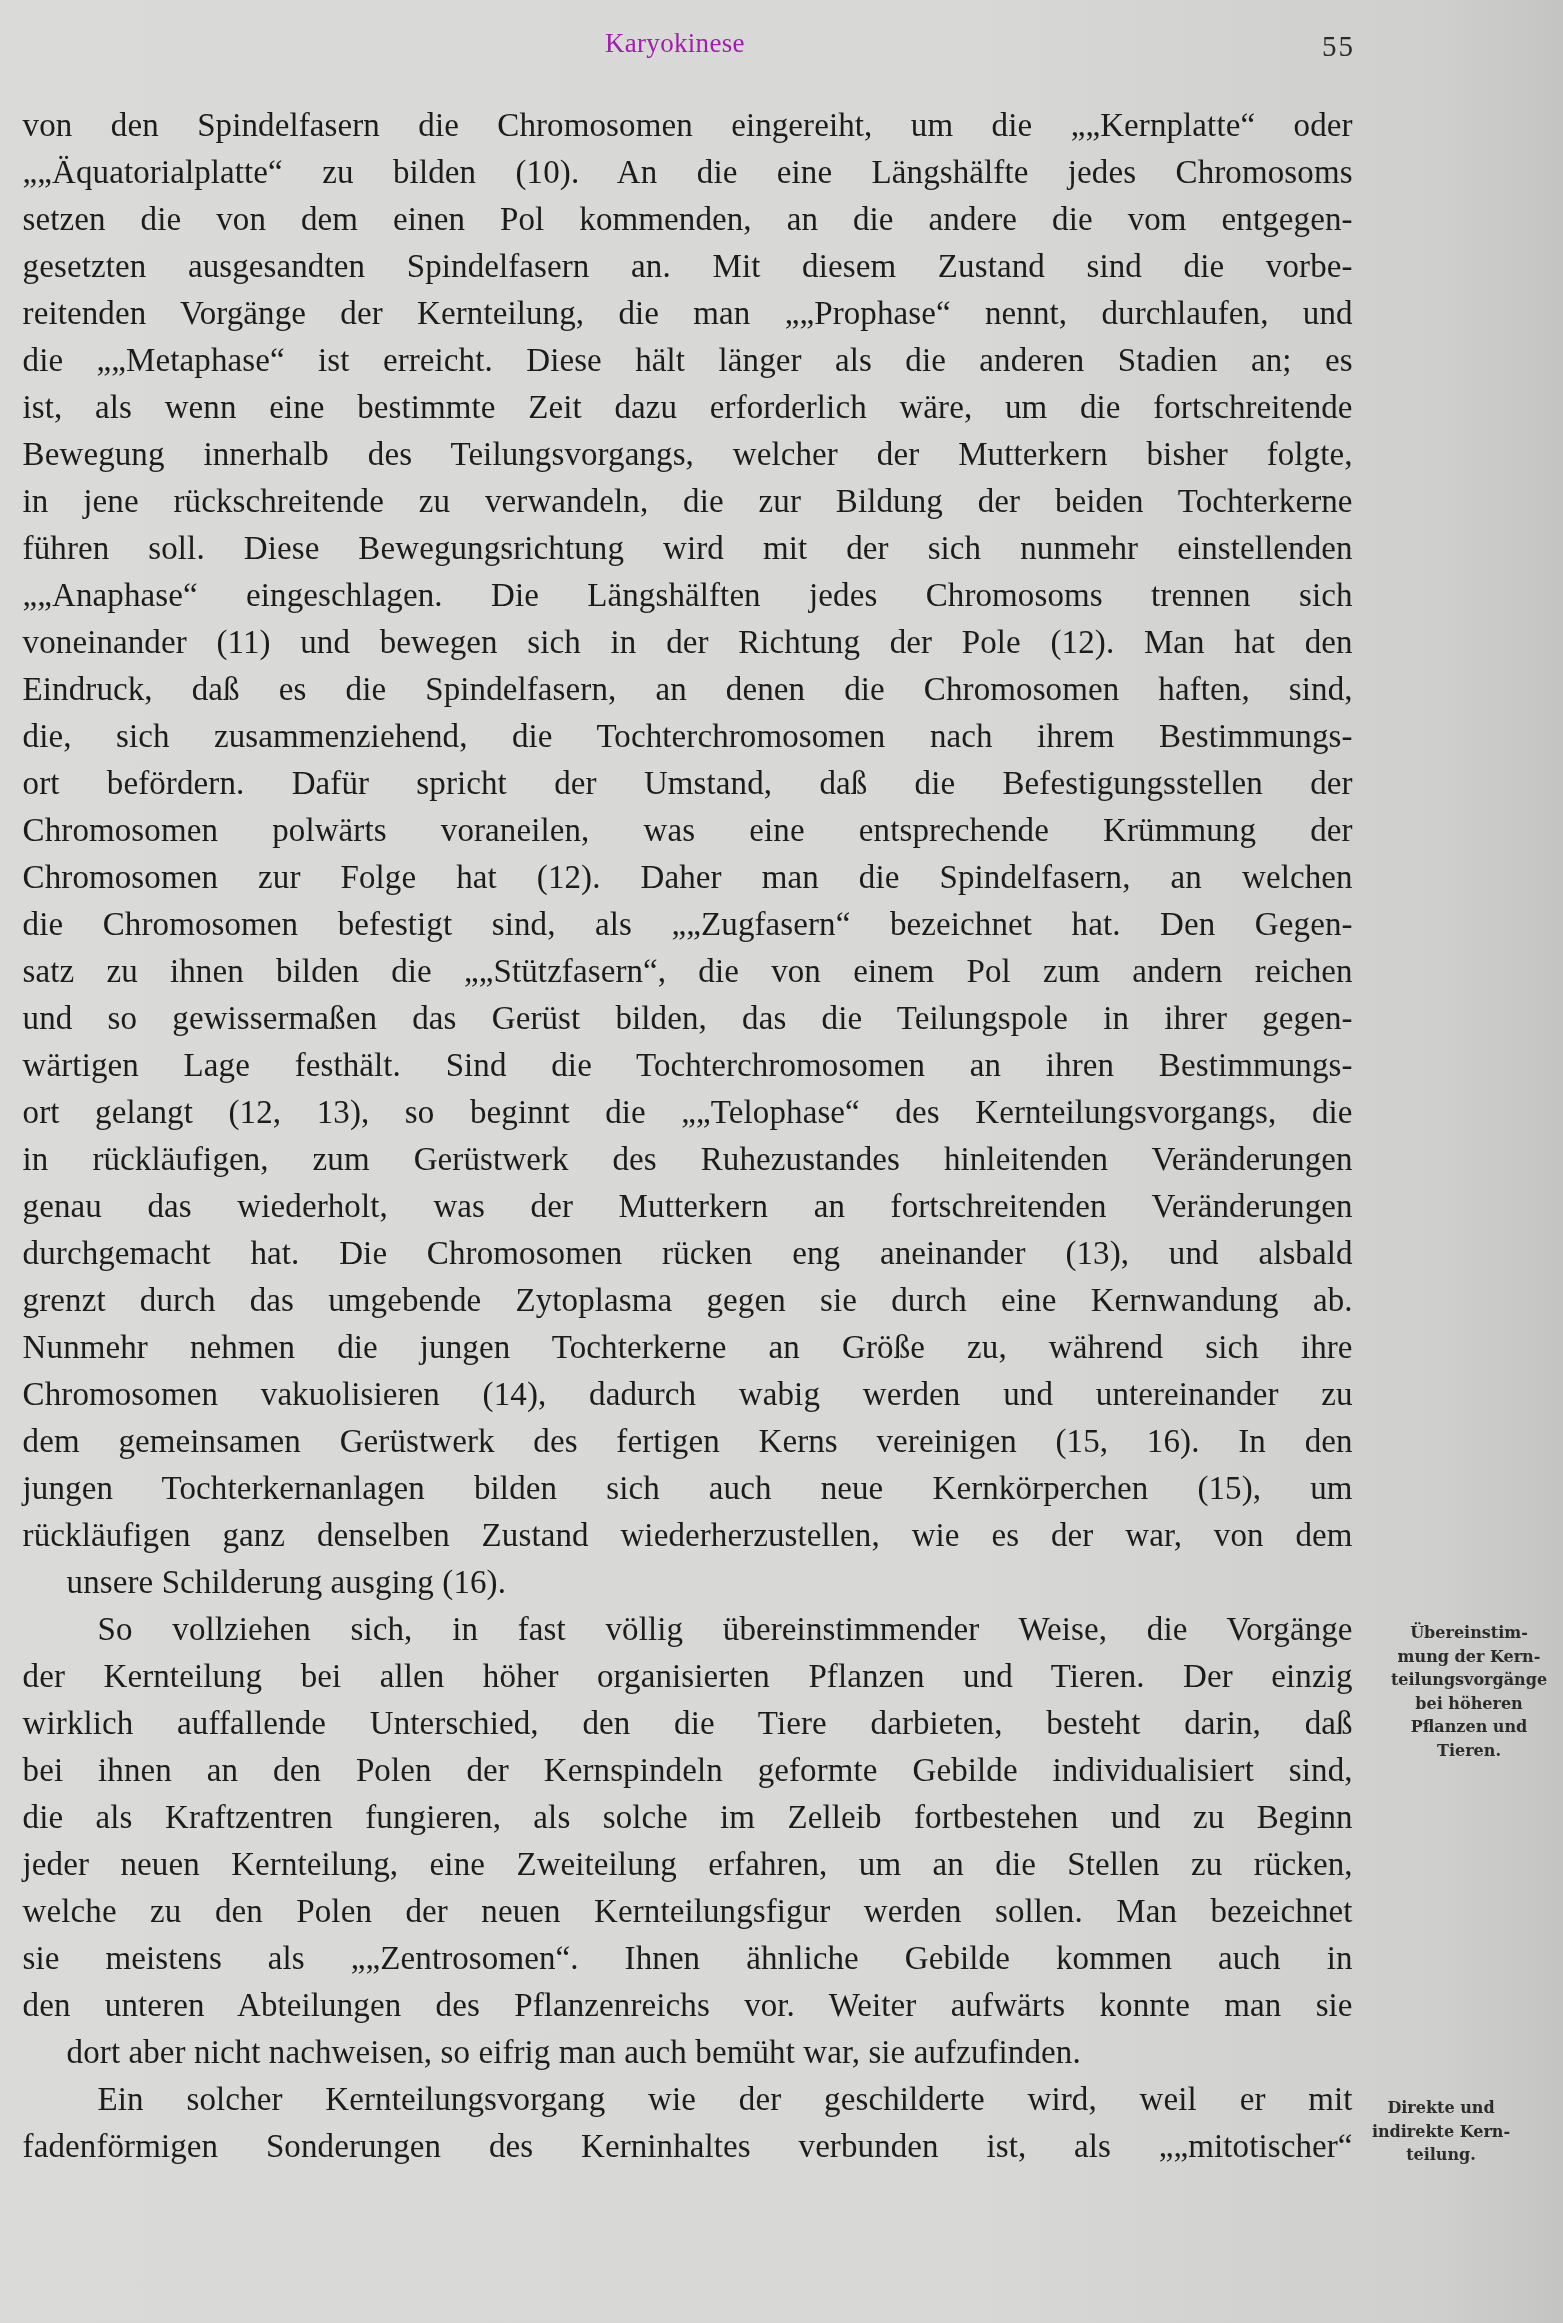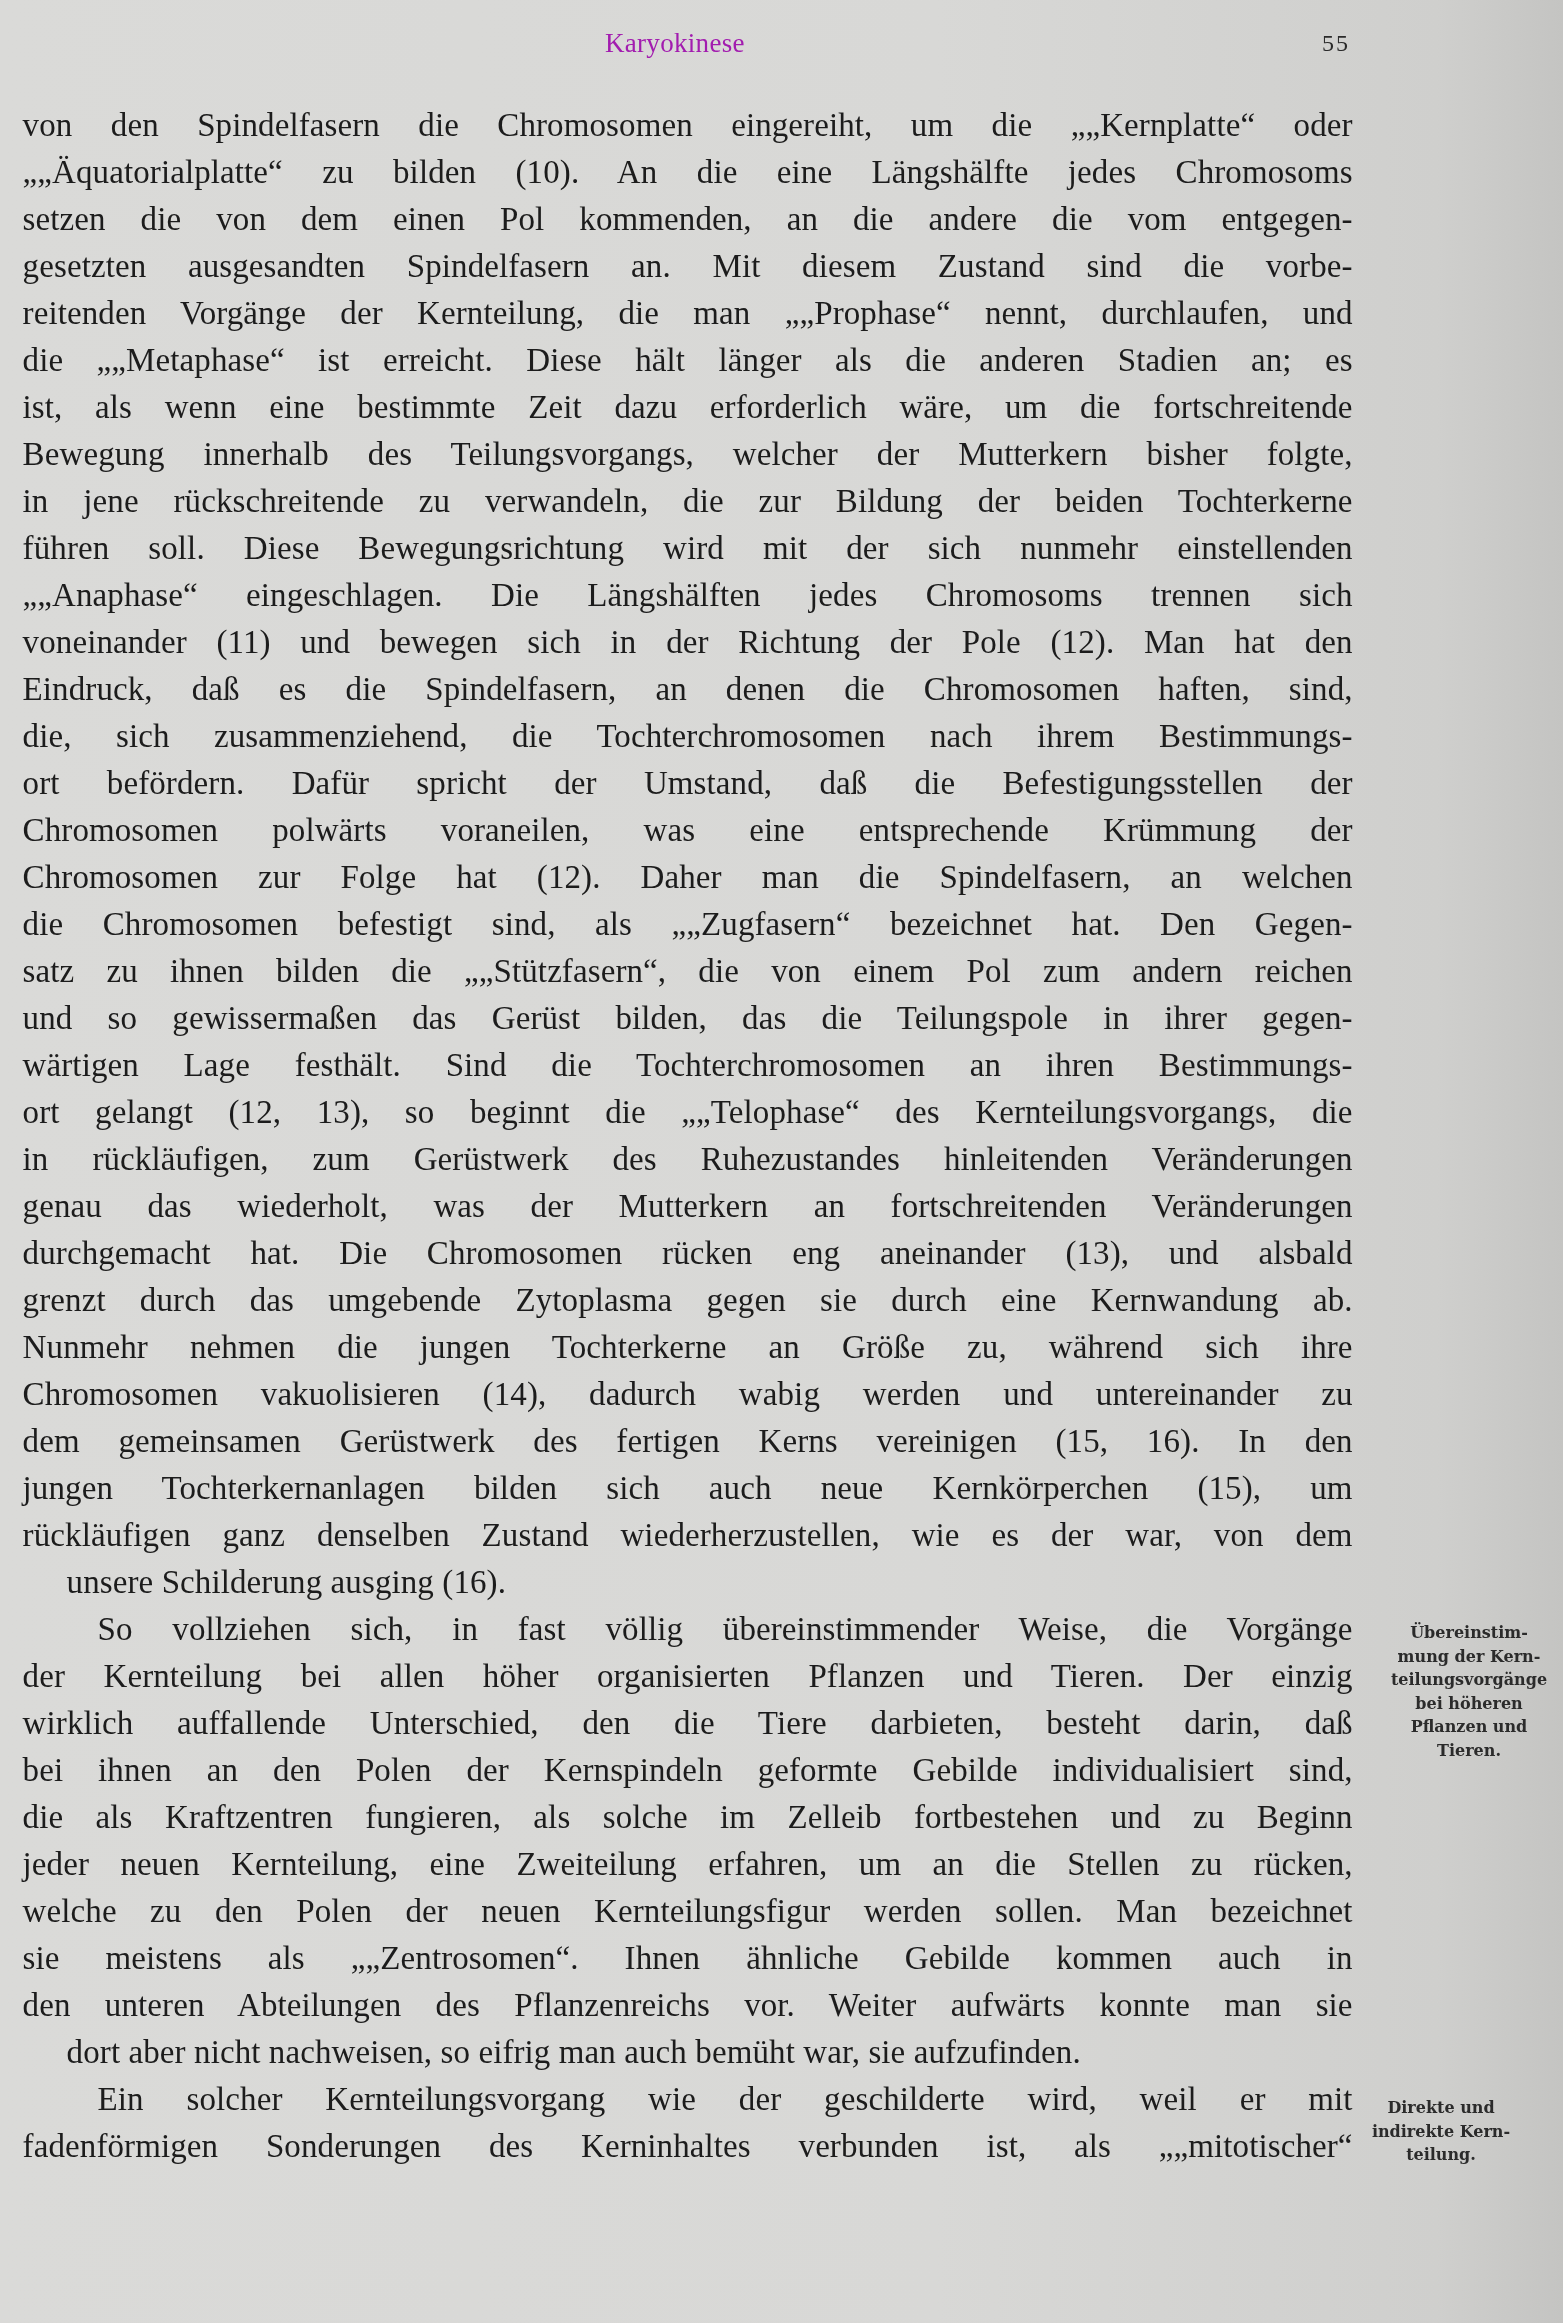--- a/index.html
+++ b/index.html
@@ -35,21 +35,21 @@
       left: 605px;
       top: 0;
       font-size: 27px;
       letter-spacing: 0.3px;
       color: #a21caf;
     }
     .page-number {
       position: absolute;
       left: 1322px;
       top: 1.9px;
-      font-size: 24px;
+      font-size: 29px;
       letter-spacing: 1.9px;
       color: #2a2a2a;
     }
     .text-column {
       position: absolute;
       left: 22.6px;
       top: 102px;
       width: 1330px;
     }
     .line {

